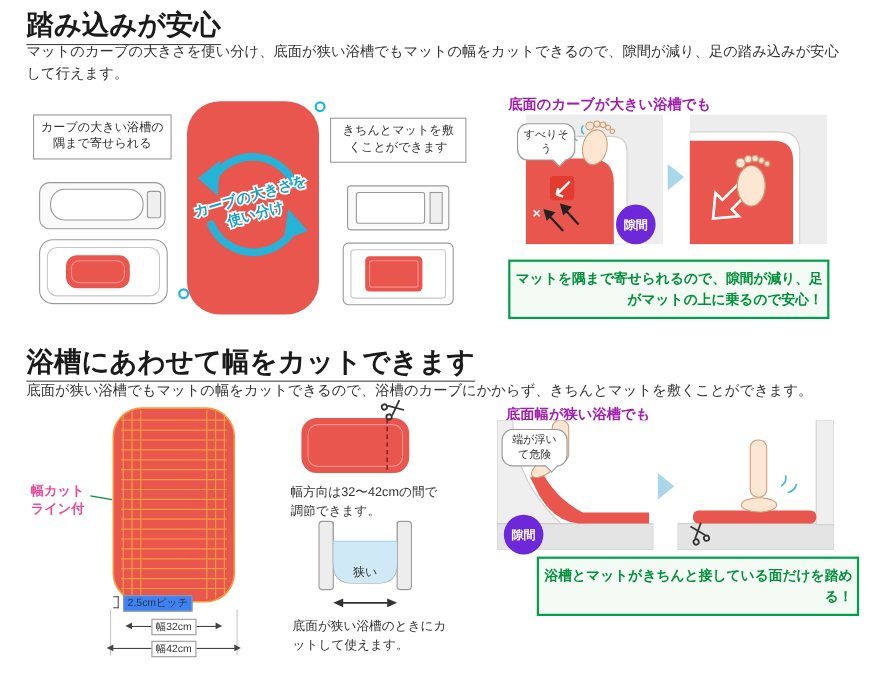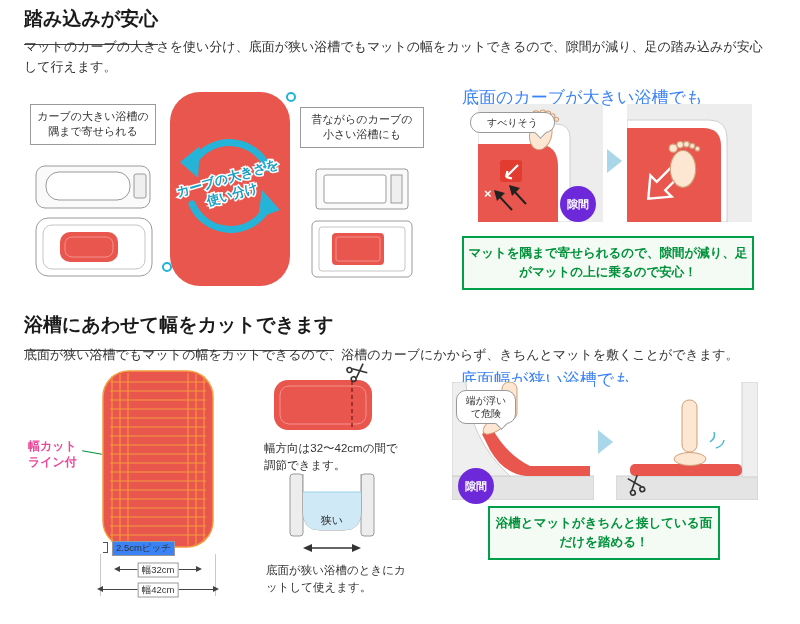--- a/index.html
+++ b/index.html
@@ -1,34 +1,34 @@
 <!DOCTYPE html>
 <html><head>
 <meta charset="utf-8">
 <style>
   * { margin:0; padding:0; box-sizing:border-box; }
   body { background:#fff; }
   .page { position:relative; width:800px; height:624px; background:#fff;
           font-family:"Liberation Sans","DejaVu Sans",sans-serif; overflow:hidden; }
   .abs { position:absolute; }
-  .heading { position:absolute; font-size:19px; font-weight:bold; color:#1a1a1a;
-             border-bottom:1px solid #444; padding-bottom:13px; line-height:1.2; }
+  .heading { position:absolute; font-size:25px; font-weight:bold; color:#1a1a1a;
+             border-bottom:1px solid #444; padding-bottom:2px; line-height:1.2; }
   .body-text { position:absolute; font-size:13px; color:#333; line-height:1.55; }
   .callout { position:absolute; border:1px solid #9a9a9a; background:#fff; padding:4px 6px;
              font-size:11px; line-height:1.4; color:#333;text-align:center; }
-  .demo-title { position:absolute; font-size:17px; font-weight:normal; color:#3b82f6; }
+  .demo-title { position:absolute; font-size:13px; font-weight:bold; color:#a21caf; }
   .bubble { position:absolute; background:#fff; border:1px solid #999; border-radius:10px;
             font-size:10px; color:#333; padding:3px 5px; line-height:1.3; text-align:center; z-index:5; }
   .bubble::after { content:""; position:absolute; right:9px; bottom:-5px; width:8px; height:8px;
             background:#fff; border-right:1px solid #999; border-bottom:1px solid #999; transform:rotate(45deg); }
   .gap-badge { position:absolute; width:36px; height:36px; border-radius:50%; background:#6d28d9;
             color:#fff; font-size:11px; font-weight:bold; display:flex; align-items:center;
             justify-content:center; z-index:6; }
   .benefit { position:absolute; border:2px solid #00a04a; background:#f4fbf4; color:#00913a;
-            font-weight:bold; font-size:12.5px; line-height:1.5; text-align:center; padding:6px 4px; }
+            font-weight:bold; font-size:12.5px; line-height:1.5; text-align:right; padding:6px 4px; }
   .tri-arrow { position:absolute; width:0; height:0; border-top:12px solid transparent;
             border-bottom:12px solid transparent; border-left:15px solid #a9d6e8; }
   .dot { position:absolute; width:10px; height:10px; border:2px solid #22b3d8; border-radius:50%; background:#fff; }
   .cut-label { position:absolute; color:#ec4899; font-weight:bold; font-size:12px; line-height:1.35; }
   .leader { position:absolute; border-top:1.5px solid #00913a; }
   .pitch-box { position:absolute; border:1px solid #999; background:#3b82f6; font-size:9.5px; color:#333; padding:0 3px; white-space:nowrap; }
   .bracket { position:absolute; width:5px; height:11px; border-right:1px solid #555;
              border-top:1px solid #555; border-bottom:1px solid #555; }
   .guide { position:absolute; width:0; border-left:1px solid #c9c9c9; }
   .measure { position:absolute; }
@@ -70,21 +70,21 @@
     <polygon points="12,72 32,56 30,88" fill="#25b4d8"></polygon>
     <path d="M24 114 A42 42 0 0 0 98 120" fill="none" stroke="#25b4d8" stroke-width="7" stroke-linecap="round"></path>
     <polygon points="90,128 112,120 94,100" fill="#25b4d8"></polygon>
     <text x="62" y="92" text-anchor="middle" font-size="13" font-weight="bold" fill="#1a9fc4" stroke="#fff" stroke-width="3" paint-order="stroke" transform="rotate(-16 62 96)">カーブの大きさを</text>
     <text x="62" y="109" text-anchor="middle" font-size="13" font-weight="bold" fill="#1a9fc4" stroke="#fff" stroke-width="3" paint-order="stroke" transform="rotate(-16 62 96)">使い分け</text>
   </svg>
 
   <div class="dot" style="left:286px;top:92px"></div>
   <div class="dot" style="left:162px;top:262px"></div>
 
-  <div class="callout" style="left:300px;top:107px;width:124px">昔ながらのカーブの小さい浴槽にも</div>
+  <div class="callout" style="left:300px;top:107px;width:124px">きちんとマットを敷くことができます</div>
 
   <svg class="abs" style="left:312px;top:163px" width="100" height="50" viewBox="0 0 100 50">
     <rect x="4" y="6" width="92" height="40" rx="3" fill="#fafafa" stroke="#9a9a9a"></rect>
     <rect x="12" y="12" width="62" height="28" rx="2" fill="#fff" stroke="#9a9a9a"></rect>
     <rect x="79" y="12" width="11" height="28" fill="#efefef" stroke="#9a9a9a"></rect>
   </svg>
 
   <svg class="abs" style="left:308px;top:219px" width="108" height="60" viewBox="0 0 108 60">
     <rect x="4" y="2" width="100" height="56" rx="5" fill="#fff" stroke="#9a9a9a"></rect>
     <rect x="11" y="8" width="86" height="44" rx="3" fill="#fff" stroke="#c5c5c5"></rect>
@@ -130,21 +130,21 @@
     <g transform="translate(56,58) scale(1.15)">
       <ellipse cx="0" cy="6" rx="11" ry="16" fill="#fde7d2" stroke="#cf9f79"></ellipse>
       <circle cx="-8.5" cy="-12" r="3.6" fill="#fde7d2" stroke="#cf9f79"></circle>
       <circle cx="-2.5" cy="-15" r="2.8" fill="#fde7d2" stroke="#cf9f79"></circle>
       <circle cx="3" cy="-15.5" r="2.5" fill="#fde7d2" stroke="#cf9f79"></circle>
       <circle cx="8" cy="-14" r="2.2" fill="#fde7d2" stroke="#cf9f79"></circle>
       <circle cx="12.5" cy="-11.5" r="2" fill="#fde7d2" stroke="#cf9f79"></circle>
     </g>
   </svg>
 
-  <div class="bubble" style="left:470px;top:112px;width:85px">すべりそう</div>
+  <div class="bubble" style="left:470px;top:112px;width:53px">すべりそう</div>
   <div class="gap-badge" style="left:560px;top:186px">隙間</div>
 
   <div class="benefit" style="left:462px;top:236px;width:292px">マットを隅まで寄せられるので、隙間が減り、足がマットの上に乗るので安心！</div>
 
   <div class="heading" style="left:24px;top:314px">浴槽にあわせて幅をカットできます</div>
   <div class="body-text" style="left:24px;top:345px;width:745px">底面が狭い浴槽でもマットの幅をカットできるので、浴槽のカーブにかからず、きちんとマットを敷くことができます。</div>
 
   <svg class="abs" style="left:100px;top:368px" width="116" height="182" viewBox="0 0 116 182">
     <rect x="3" y="3" width="110" height="176" rx="26" fill="#e8564e" stroke="#f59b3c" stroke-width="1.5"></rect>
     <path d="M10 14H106M10 23H106M10 32H106M10 41H106M10 50H106M10 59H106M10 68H106M10 77H106M10 86H106M10 95H106M10 104H106M10 113H106M10 122H106M10 131H106M10 140H106M10 149H106M10 158H106M10 167H106" stroke="#f59b3c" stroke-width="1.1"></path>
@@ -235,15 +235,15 @@
       <line x1="4" y1="0" x2="14" y2="12"></line>
         <line x1="14" y1="0" x2="4" y2="12"></line>
       <circle cx="4" cy="15" r="2.4"></circle>
         <circle cx="14" cy="15" r="2.4"></circle>
     </g>
   </svg>
 
   <div class="bubble" style="left:456px;top:390px;width:60px">端が浮いて危険</div>
   <div class="gap-badge" style="left:458px;top:468px">隙間</div>
 
-  <div class="benefit" style="left:488px;top:506px;width:232px">浴槽とマットがきちんと接している面だけを踏める！</div>
+  <div class="benefit" style="left:488px;top:506px;width:293px">浴槽とマットがきちんと接している面だけを踏める！</div>
 
 </div>
 
 </body></html>

